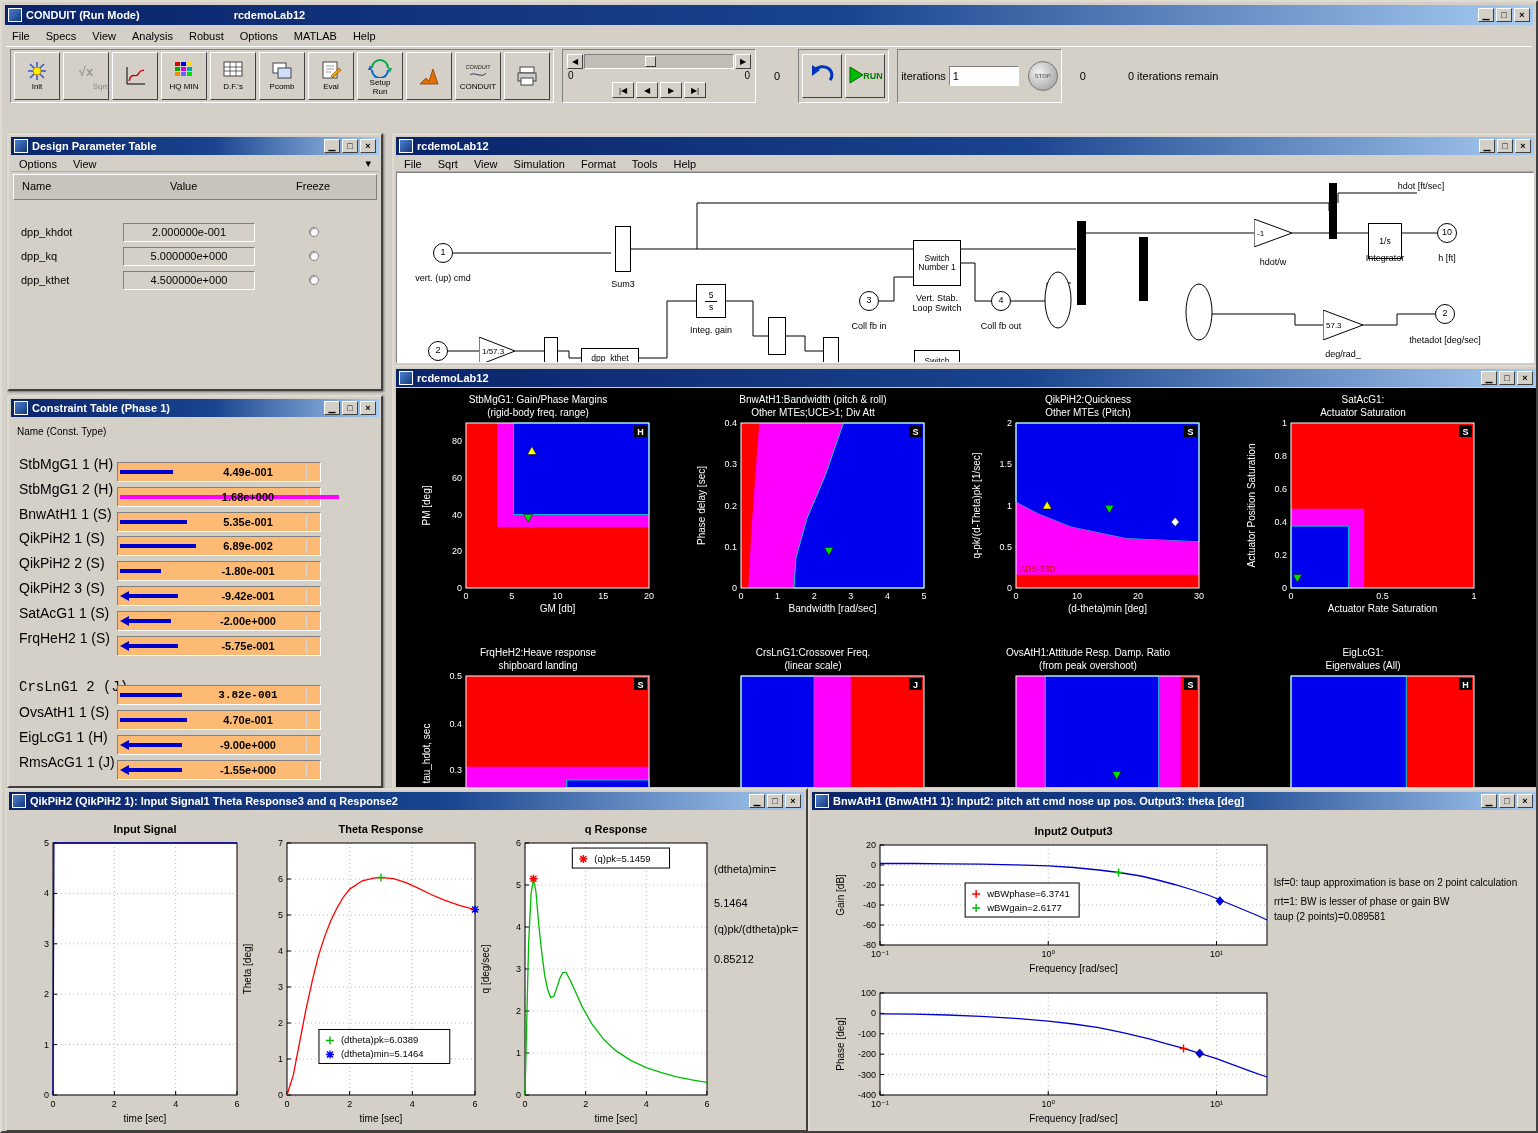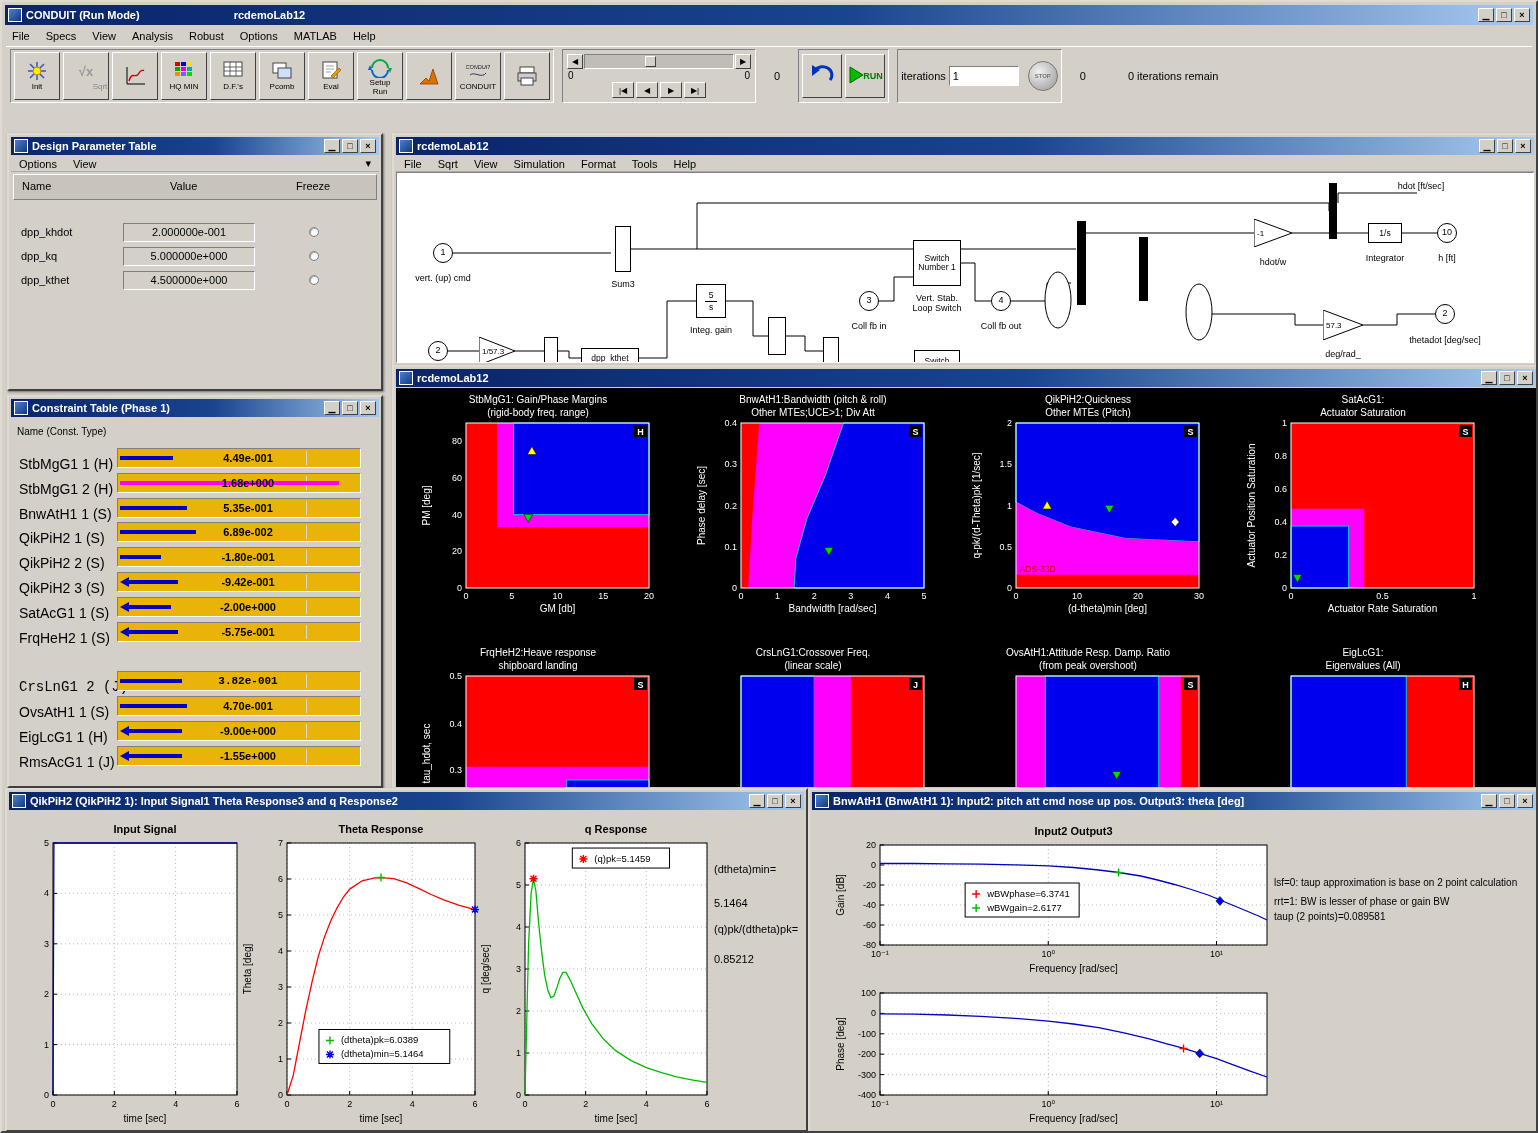--- a/index.html
+++ b/index.html
@@ -42,21 +42,21 @@
 .menu-item{cursor:default}
 .dheader{position:absolute;left:2px;right:2px;top:18px;height:26px;border:1px solid;border-color:#fff #808080 #808080 #fff;background:#c8c4bc}
 .dcol{position:absolute;top:5px;font-size:11px}
 .drow{position:absolute;left:0;right:0;height:22px}
 .dname{position:absolute;left:10px;top:4px;font-size:11px}
 .dvalbox{position:absolute;left:112px;top:1px;width:132px;height:19px;border:1px solid;border-color:#808080 #fff #fff #808080;background:#d4d0c8;text-align:center;font-size:11px;line-height:17px}
 .radio{position:absolute;left:298px;top:5px;width:10px;height:10px;border-radius:50%;background:#fff;border:1px solid #808080;box-shadow:inset 1px 1px 1px rgba(0,0,0,.35)}
 .chdr{position:absolute;font-size:10px}
 .crow{position:absolute;left:0;width:100%;height:24px}
 .cname{position:absolute;left:8px;top:12px;font-size:14px;white-space:nowrap}
-.cbox{position:absolute;left:106px;top:4px;width:244px;height:20px;background:#eab308;border:1px solid;border-color:#808080 #fff #fff #808080}
+.cbox{position:absolute;left:106px;top:18px;width:204px;height:20px;background:#fdba74;border:1px solid;border-color:#808080 #fff #fff #808080}
 .barline{position:absolute;top:50%;height:4px;transform:translateY(-50%);z-index:1}
 .bararrow{position:absolute;left:2px;top:50%;transform:translateY(-50%);width:0;height:0;border-top:5px solid transparent;border-bottom:5px solid transparent;border-right:9px solid #0000cc;z-index:1}
 .cdiv{position:absolute;left:188px;top:2px;bottom:2px;border-left:1px solid #d8d8d8}
 .cval{position:absolute;left:58px;width:144px;text-align:center;top:3px;font-size:11px;font-weight:bold;z-index:2}
 .simcanvas{position:absolute;left:0;right:0;top:16px;bottom:0;background:#fff;border:1px solid;border-color:#808080 #fff #fff #808080;overflow:hidden}
 .simwires{position:absolute;left:0;top:0}
 .blk{position:absolute;border:1px solid #000;background:#fff;display:flex;align-items:center;justify-content:center;text-align:center;font-size:8.5px;line-height:1.05;color:#000;padding:1px}
 .port{border-radius:50%;width:20px;height:20px;font-size:9px}
 .slabel{position:absolute;font-size:9px;color:#000;text-align:center;transform:translateX(-50%);white-space:nowrap}
 .muxb{position:absolute;background:#000}
@@ -458,21 +458,21 @@
           </svg>
           <svg width="28" height="58" style="position: absolute; left: 788px; top: 110px;">
             <ellipse cx="14" cy="29" rx="13" ry="28" fill="#fff" stroke="#000"></ellipse>
           </svg>
           <div class="muxb" style="left: 932px; top: 10px; width: 8px; height: 56px;"></div>
           <svg width="38" height="28" style="position: absolute; left: 857px; top: 46px;">
             <polygon points="0,0 0,28 38,14" fill="#fff" stroke="#000"></polygon>
             <text x="3" y="17" font-size="8" fill="#000">-1</text>
           </svg>
           <div class="slabel" style="left: 876px; top: 84px;">hdot/w</div>
-          <div class="blk" style="left: 971px; top: 50px; width: 34px; height: 20px;">1/s</div>
+          <div class="blk" style="left: 971px; top: 50px; width: 34px; height: 36px;">1/s</div>
           <div class="slabel" style="left: 988px; top: 80px;">Integrator</div>
           <div class="blk port" style="left: 1040px; top: 50px;">10</div>
           <div class="slabel" style="left: 1050px; top: 80px;">h [ft]</div>
           <div class="slabel" style="left: 1024px; top: 8px;">hdot [ft/sec]</div>
           <svg width="40" height="30" style="position: absolute; left: 926px; top: 137px;">
             <polygon points="0,0 0,30 40,15" fill="#fff" stroke="#000"></polygon>
             <text x="3" y="18" font-size="8" fill="#000">57.3</text>
           </svg>
           <div class="slabel" style="left: 946px; top: 176px;">deg/rad_</div>
           <div class="blk port" style="left: 1038px; top: 131px;">2</div>

